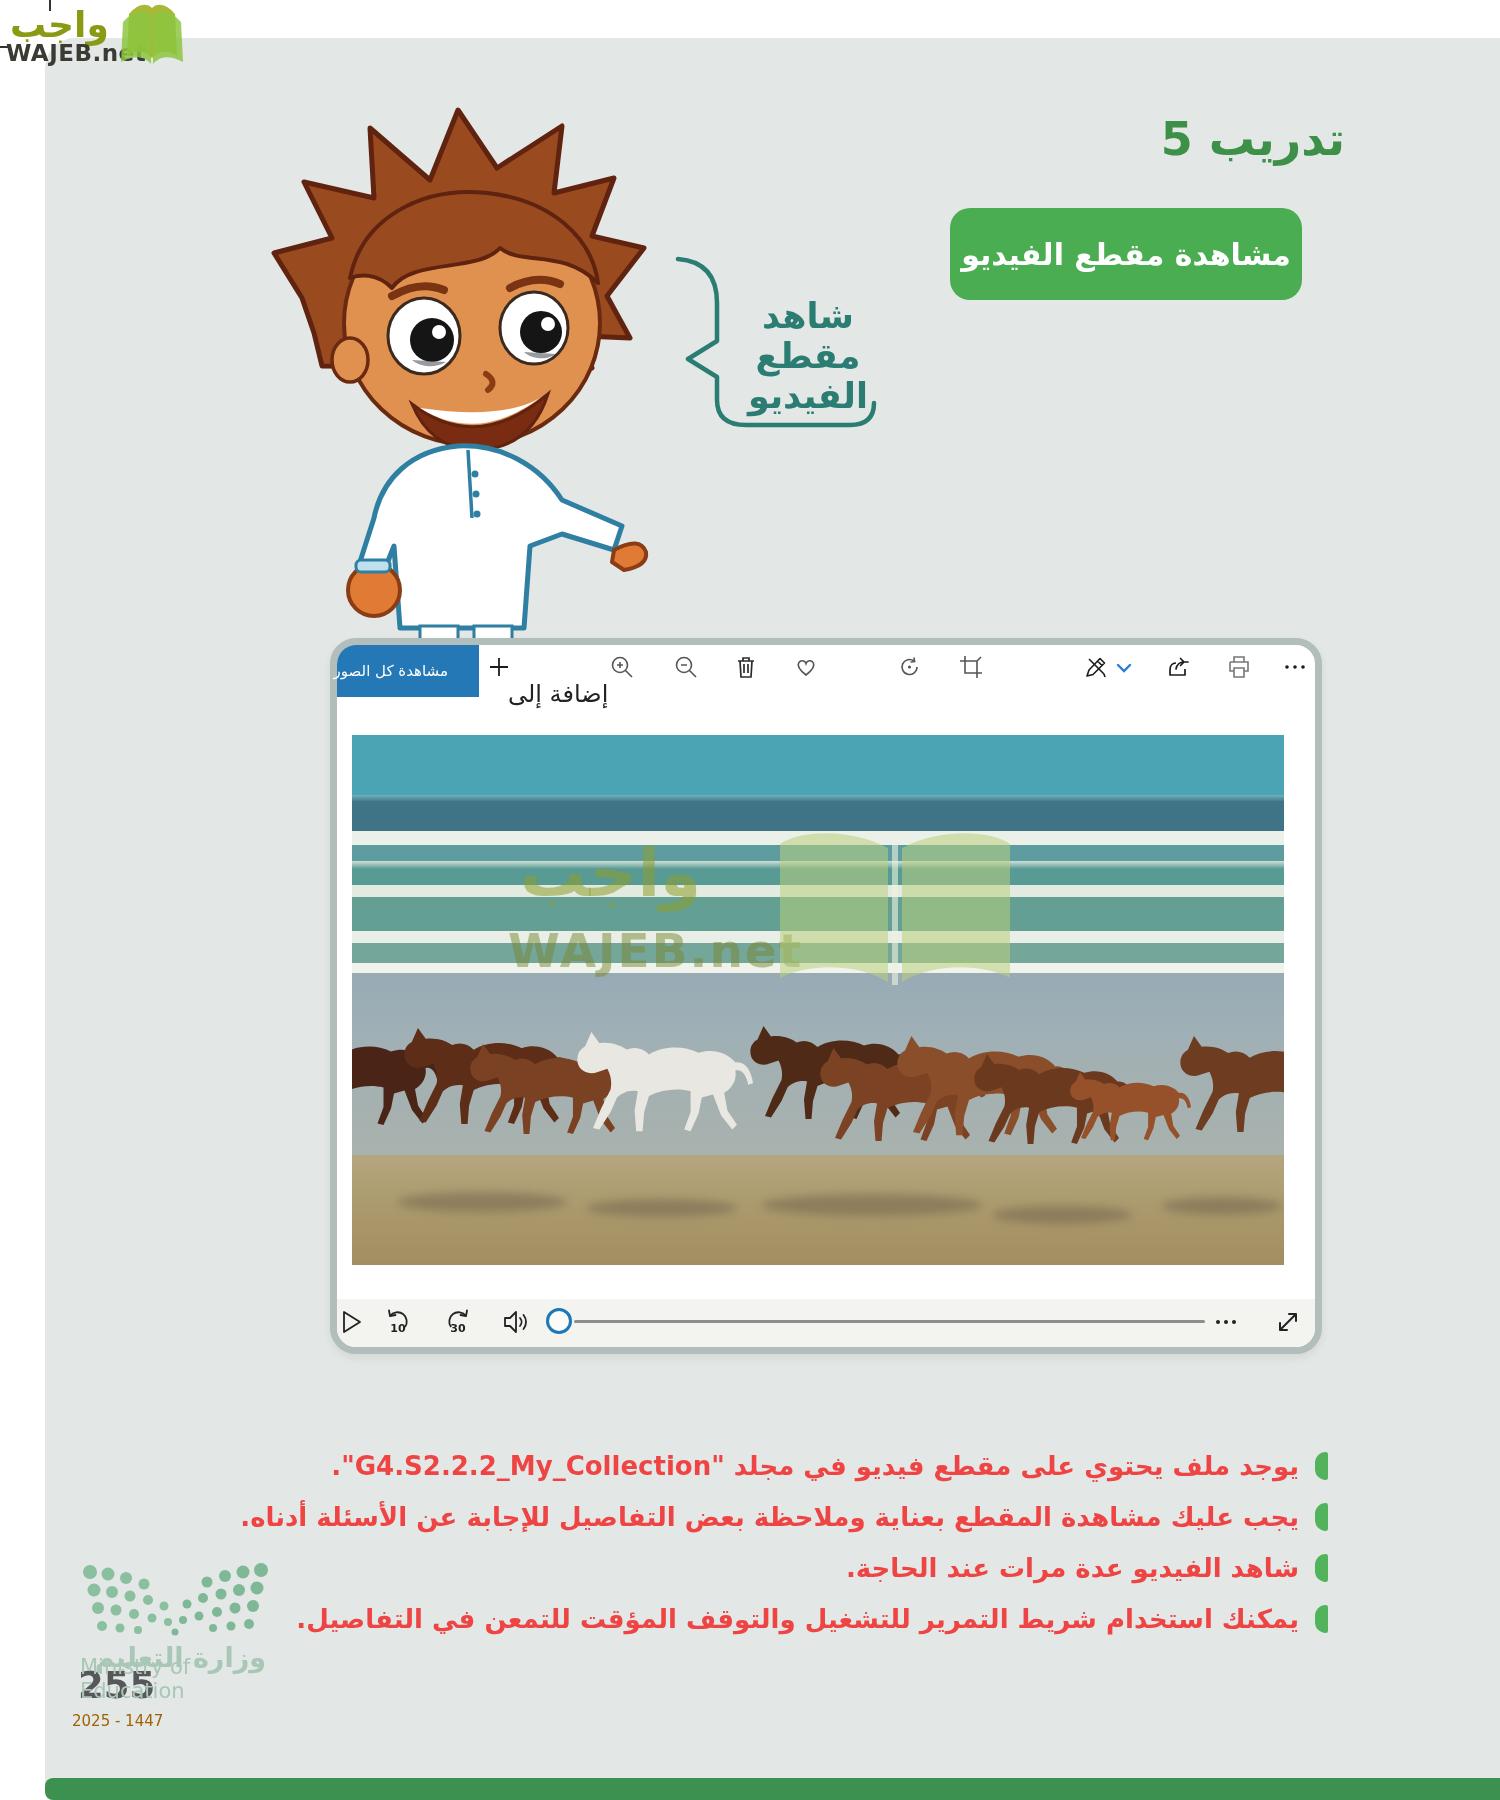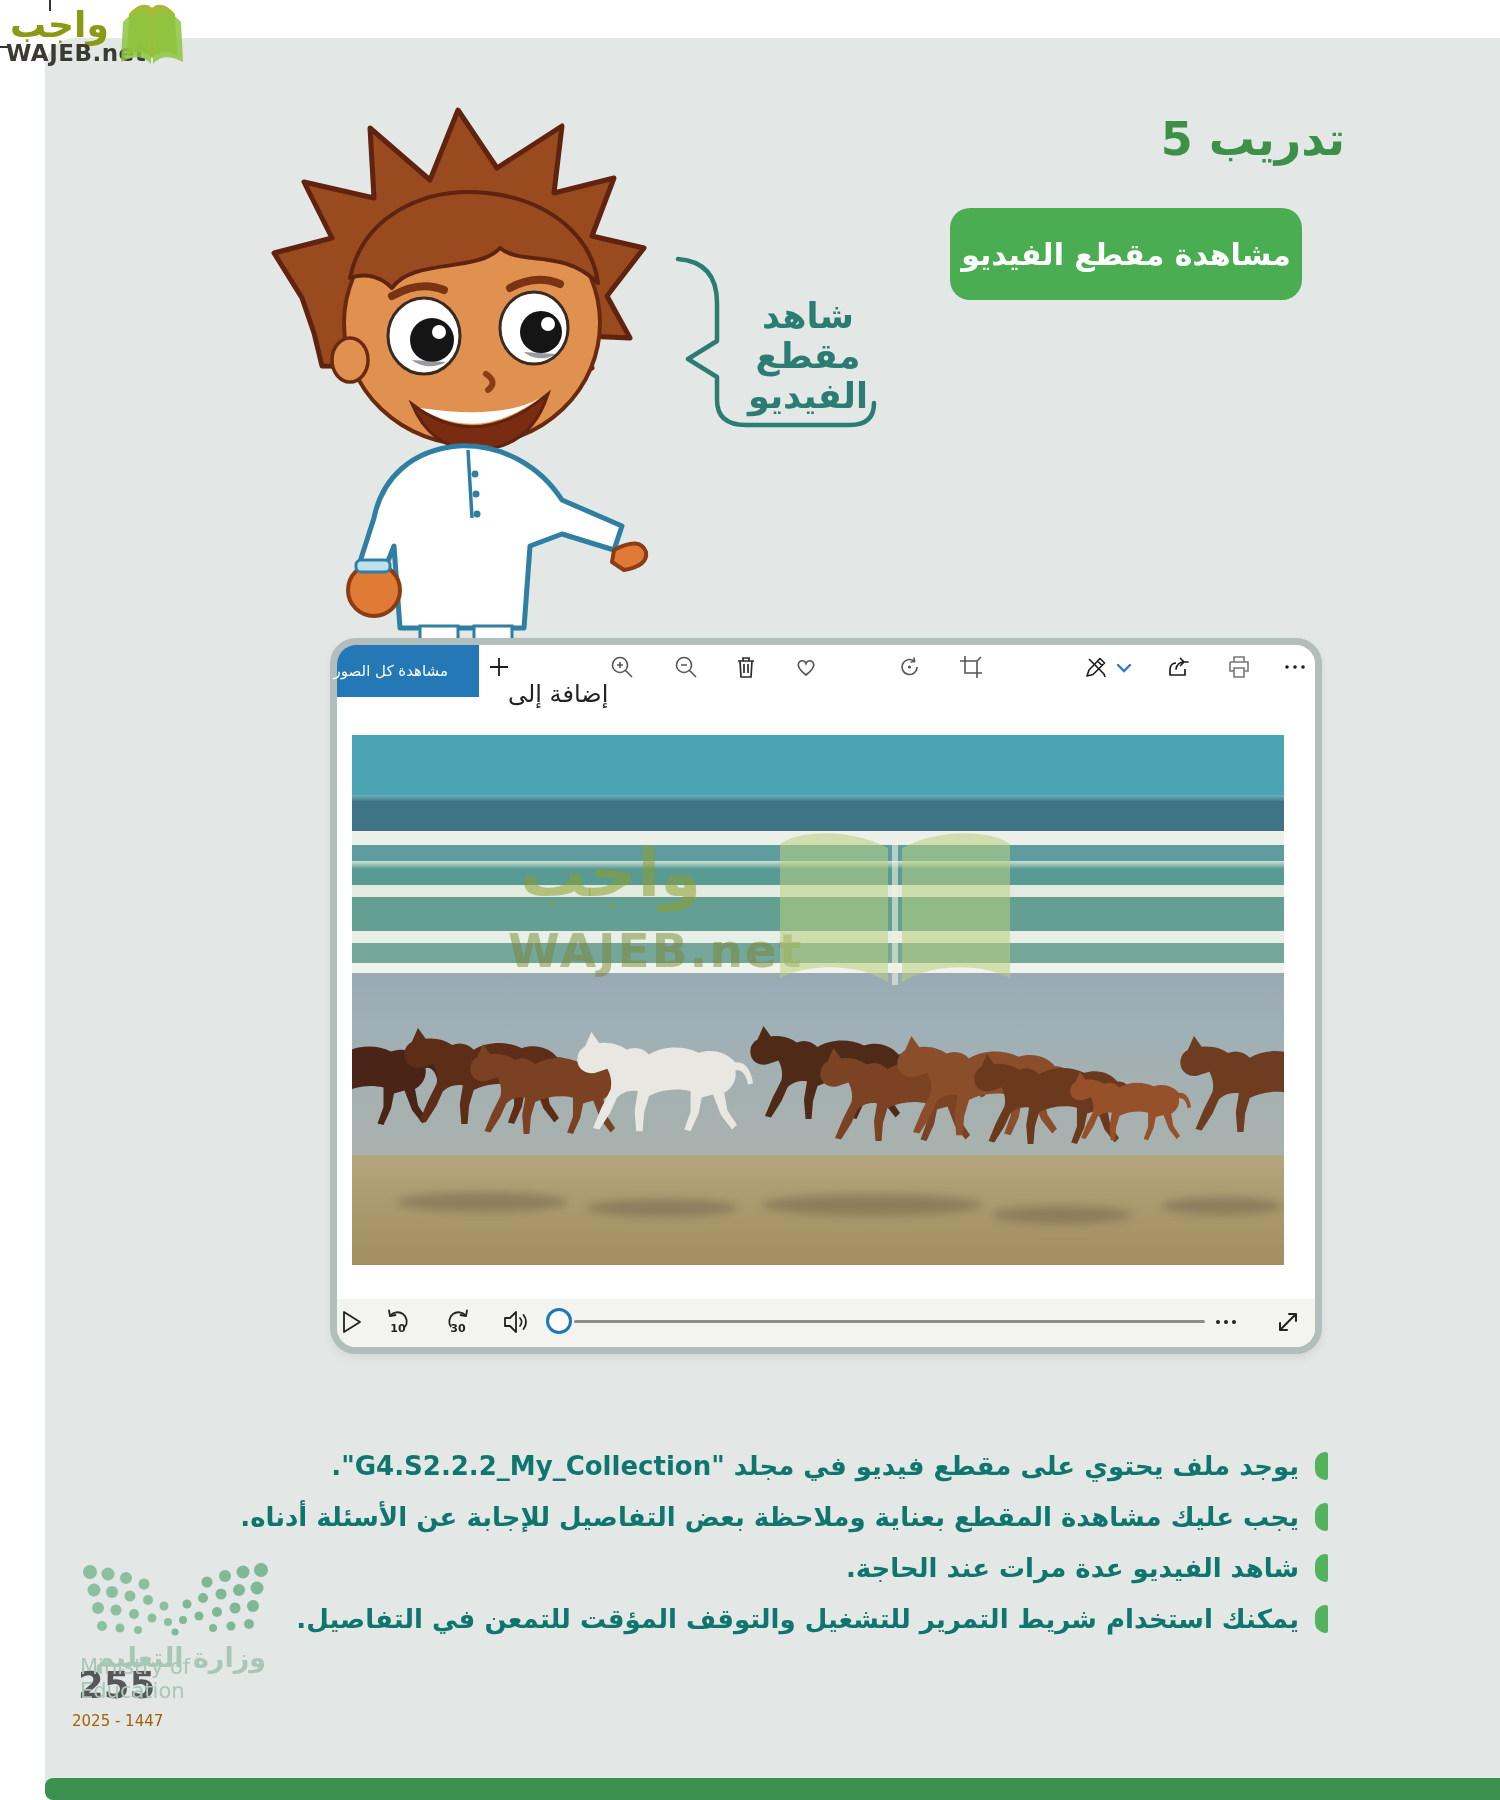--- a/index.html
+++ b/index.html
@@ -46,21 +46,21 @@
   .wm-en { left:156px; top:188px; font-size:47px; font-weight:800; color:rgba(120,136,48,0.5); letter-spacing:2px;}
   .ctrlbar { left:337px; top:1299px; width:978px; height:48px; background:#f3f3f0; border-radius:0 0 19px 19px; }
   .pi { width:32px; height:32px; top:1306px; }
   .track { left:574px; top:1320px; width:631px; height:3px; background:#8d8d8d; border-radius:2px;}
   .thumb { left:546px; top:1308px; width:26px; height:26px; border-radius:50%; background:#fbfbf9; border:3px solid #1f78b6; }
 
   
   .bullets { right:172px; top:1440px; direction:rtl; }
   .brow { display:flex; align-items:center; gap:16px; height:51px; direction:rtl;}
   .bmark { width:13px; height:28px; background:#52b35c; border-radius:14px 3px 3px 14px; flex:0 0 auto;}
-  .btext { font-size:26px; font-weight:600; color:#0f766e; white-space:nowrap; }
+  .btext { font-size:26px; font-weight:600; color:#ef4444; white-space:nowrap; }
 
   
   .moe-ar { left:80px; top:1642px; width:186px; text-align:right; font-size:27px; font-weight:bold; color:#a9c7b6; direction:rtl;}
   .pageno { left:78px; top:1664px; font-size:37px; font-weight:bold; color:#55575a; }
   .moe-en { left:80px; top:1655px; width:186px; font-size:21px; color:#a9c7b6; }
   .moe-yr { left:72px; top:1712px; font-size:15px; color:#a16207; }
   .footbar { left:45px; top:1778px; width:1455px; height:22px; background:#3c9150; border-radius:8px 0 0 8px; }
 </style>
 </head>
 <body>

